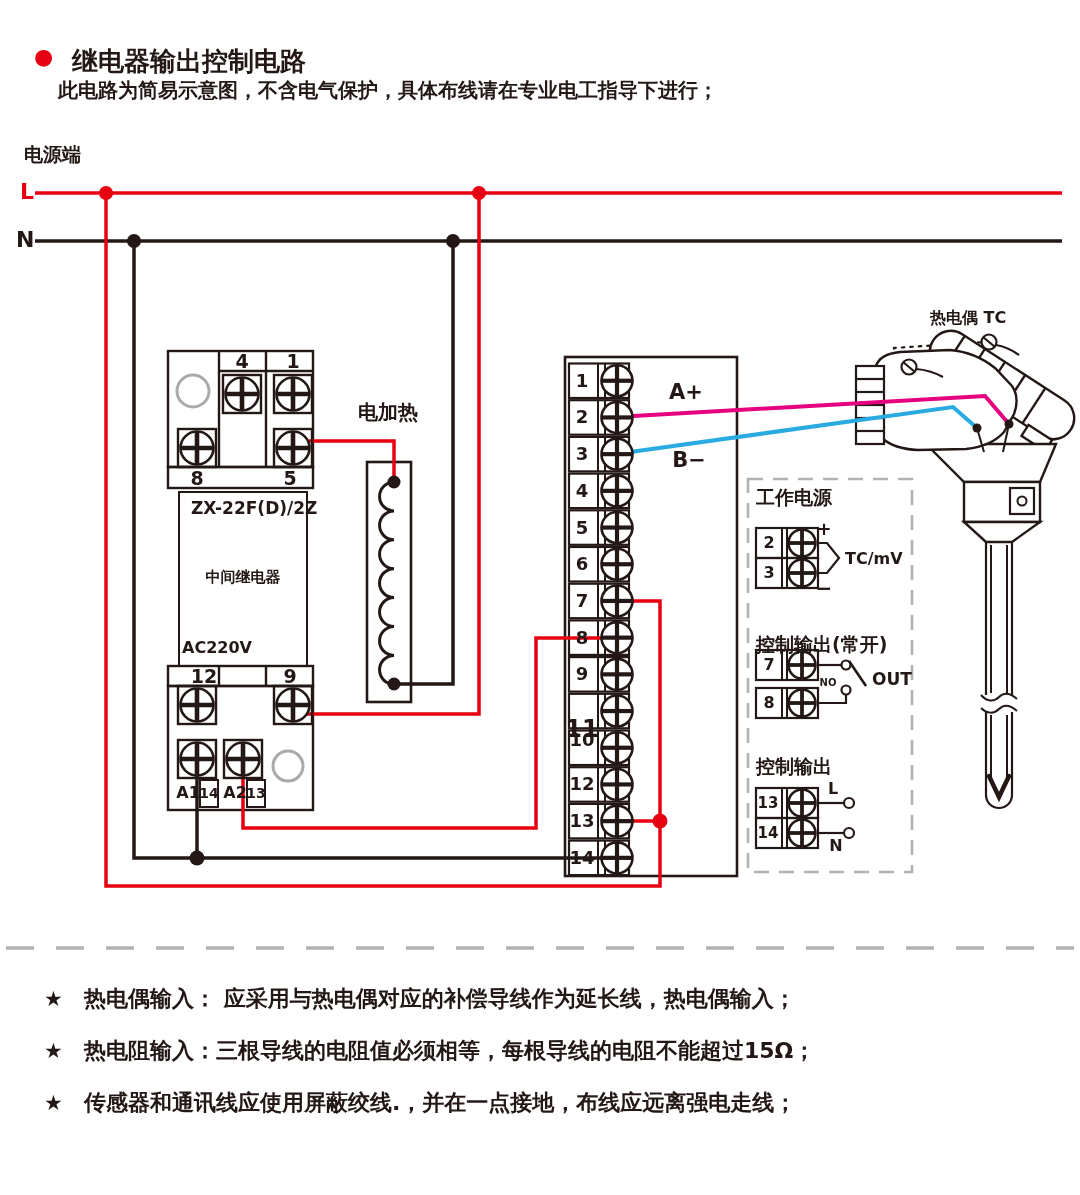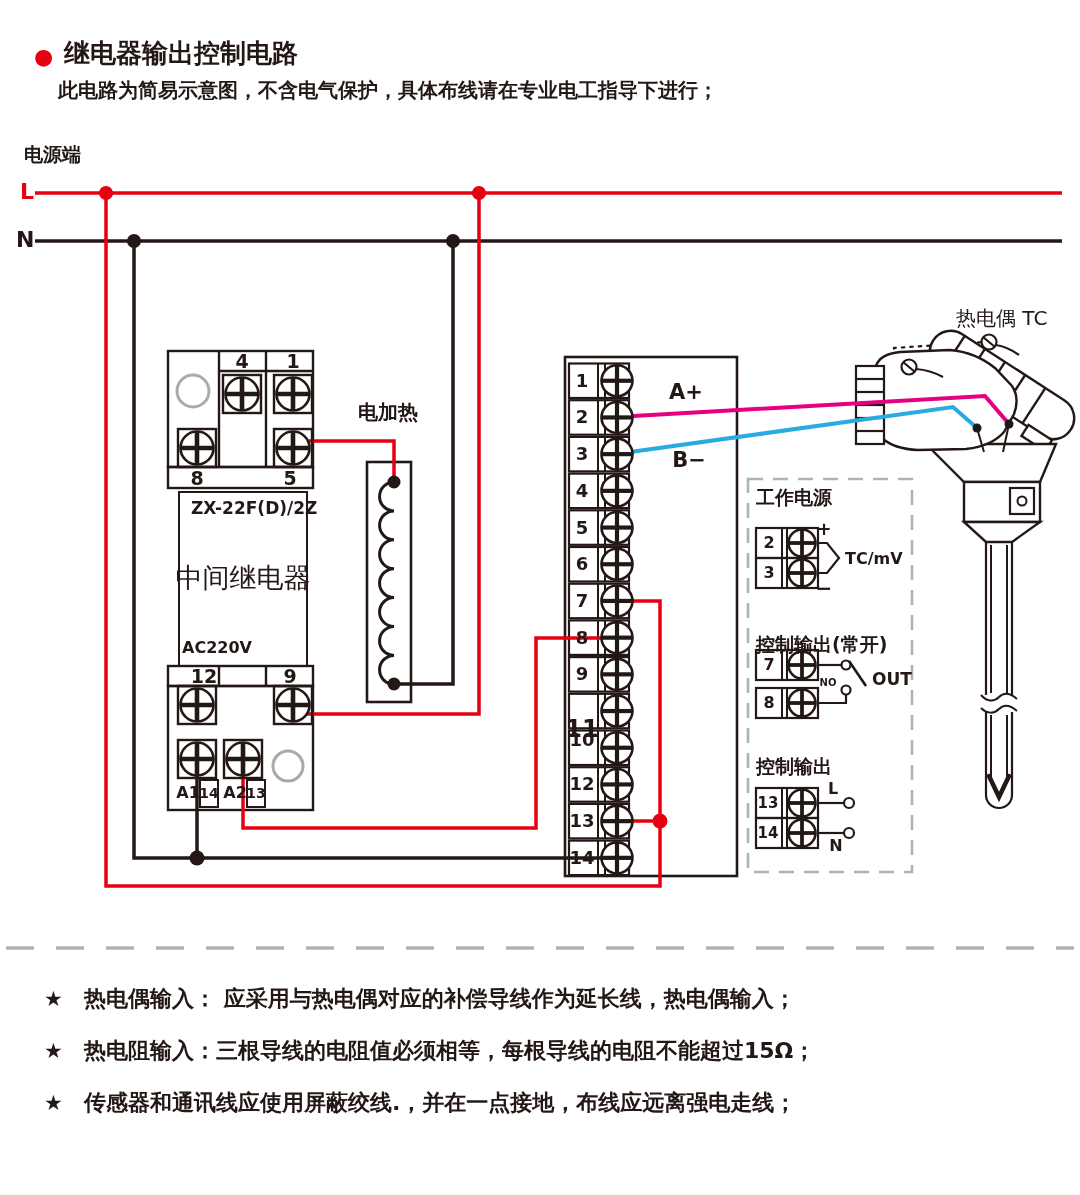--- a/index.html
+++ b/index.html
@@ -1,21 +1,21 @@
 <!DOCTYPE html>
 <html><head>
 <meta charset="utf-8">
 <style>
   html,body{margin:0;padding:0;background:#fff;}
   #stage{position:relative;width:1080px;height:1195px;background:#fff;overflow:hidden;
          font-family:"DejaVu Sans","Liberation Sans",sans-serif;color:#231815;}
   svg{position:absolute;left:0;top:0;}
   .lb{position:absolute;white-space:nowrap;line-height:1;}
   .hdr-bullet{position:absolute;left:34px;top:46px;font-size:22px;line-height:1;}
-  .hdr-title{position:absolute;left:64px;top:40px;font-size:26px;font-weight:700;line-height:1;margin:0;}
+  .hdr-title{position:absolute;left:64px;top:40px;font-size:26px;font-weight:700;line-height:1;margin:8px;}
   .hdr-sub{position:absolute;left:58px;top:78px;font-size:20px;font-weight:700;line-height:1.2;}
   .note{position:absolute;left:44px;font-size:22px;font-weight:700;line-height:1.2;white-space:nowrap;}
   .note .star{display:inline-block;width:40px;font-size:21px;}
   
   .k{stroke:var(--ink);fill:none}
   .r{stroke:var(--red);fill:none}
   .m{stroke:var(--magenta);fill:none;stroke-width:4}
   .b{stroke:var(--blue);fill:none;stroke-width:4}
   .gray{stroke:var(--cgray);fill:none}
   .fw{fill:#fff}
@@ -326,31 +326,31 @@
   <div id="labels">
       <div class="lb" style="left: 24px; top: 154px; font-size: 19px; font-weight: 600; color: var(--ink); transform: translateY(-50%);">电源端</div>
       <div class="lb" style="left: 20px; top: 192px; font-size: 22px; font-weight: 700; color: var(--red); transform: translateY(-50%);">L</div>
       <div class="lb" style="left: 16px; top: 240px; font-size: 22px; font-weight: 700; color: var(--ink); transform: translateY(-50%);">N</div>
       <div class="lb" style="left: 388px; top: 412px; font-size: 20px; font-weight: 700; color: var(--ink); transform: translate(-50%, -50%);">电加热</div>
       <div class="lb" style="left: 242px; top: 361px; font-size: 19px; font-weight: 600; color: var(--ink); transform: translate(-50%, -50%);">4</div>
       <div class="lb" style="left: 293px; top: 361px; font-size: 19px; font-weight: 600; color: var(--ink); transform: translate(-50%, -50%);">1</div>
       <div class="lb" style="left: 197px; top: 478px; font-size: 19px; font-weight: 600; color: var(--ink); transform: translate(-50%, -50%);">8</div>
       <div class="lb" style="left: 290px; top: 478px; font-size: 19px; font-weight: 600; color: var(--ink); transform: translate(-50%, -50%);">5</div>
       <div class="lb" style="left: 191px; top: 508px; font-size: 17px; font-weight: 600; color: var(--ink); transform: translateY(-50%);">ZX-22F(D)/2Z</div>
-      <div class="lb" style="left: 243px; top: 577px; font-size: 27px; font-weight: 400; color: var(--ink); transform: translate(-50%, -50%);">中间继电器</div>
+      <div class="lb" style="left: 243px; top: 577px; font-size: 15px; font-weight: 700; color: var(--ink); transform: translate(-50%, -50%);">中间继电器</div>
       <div class="lb" style="left: 182px; top: 648px; font-size: 16px; font-weight: 700; color: var(--ink); transform: translateY(-50%);">AC220V</div>
       <div class="lb" style="left: 204px; top: 676px; font-size: 19px; font-weight: 600; color: var(--ink); transform: translate(-50%, -50%);">12</div>
       <div class="lb" style="left: 290px; top: 676px; font-size: 19px; font-weight: 600; color: var(--ink); transform: translate(-50%, -50%);">9</div>
       <div class="lb" style="left: 188px; top: 793px; font-size: 16px; font-weight: 600; color: var(--ink); transform: translate(-50%, -50%);">A1</div>
       <div class="lb" style="left: 209px; top: 793px; font-size: 14px; font-weight: 600; color: var(--ink); transform: translate(-50%, -50%);">14</div>
       <div class="lb" style="left: 235px; top: 793px; font-size: 16px; font-weight: 600; color: var(--ink); transform: translate(-50%, -50%);">A2</div>
       <div class="lb" style="left: 256px; top: 793px; font-size: 14px; font-weight: 600; color: var(--ink); transform: translate(-50%, -50%);">13</div>
       <div class="lb" style="left: 686px; top: 392px; font-size: 21px; font-weight: 600; color: var(--ink); transform: translate(-50%, -50%);">A+</div>
       <div class="lb" style="left: 689px; top: 460px; font-size: 21px; font-weight: 600; color: var(--ink); transform: translate(-50%, -50%);">B−</div>
-      <div class="lb" style="left: 956px; top: 318px; font-size: 20px; font-weight: 400; color: var(--ink); transform: translateY(-50%);">热电偶 TC</div>
+      <div class="lb" style="left: 930px; top: 318px; font-size: 16px; font-weight: 700; color: var(--ink); transform: translateY(-50%);">热电偶 TC</div>
       <div class="lb" style="left: 756px; top: 497px; font-size: 19px; font-weight: 600; color: var(--ink); transform: translateY(-50%);">工作电源</div>
       <div class="lb" style="left: 769px; top: 543px; font-size: 16px; font-weight: 700; color: var(--ink); transform: translate(-50%, -50%);">2</div>
       <div class="lb" style="left: 769px; top: 573px; font-size: 16px; font-weight: 700; color: var(--ink); transform: translate(-50%, -50%);">3</div>
       <div class="lb" style="left: 824px; top: 529px; font-size: 18px; font-weight: 600; color: var(--ink); transform: translate(-50%, -50%);">+</div>
       <div class="lb" style="left: 824px; top: 588px; font-size: 20px; font-weight: 600; color: var(--ink); transform: translate(-50%, -50%);">−</div>
       <div class="lb" style="left: 845px; top: 559px; font-size: 16px; font-weight: 600; color: var(--ink); transform: translateY(-50%);">TC/mV</div>
       <div class="lb" style="left: 756px; top: 644px; font-size: 19px; font-weight: 600; color: var(--ink); transform: translateY(-50%);">控制输出(常开)</div>
       <div class="lb" style="left: 769px; top: 665px; font-size: 16px; font-weight: 700; color: var(--ink); transform: translate(-50%, -50%);">7</div>
       <div class="lb" style="left: 769px; top: 703px; font-size: 16px; font-weight: 700; color: var(--ink); transform: translate(-50%, -50%);">8</div>
       <div class="lb" style="left: 828px; top: 683px; font-size: 10px; font-weight: 600; color: var(--ink); transform: translate(-50%, -50%);">NO</div>

